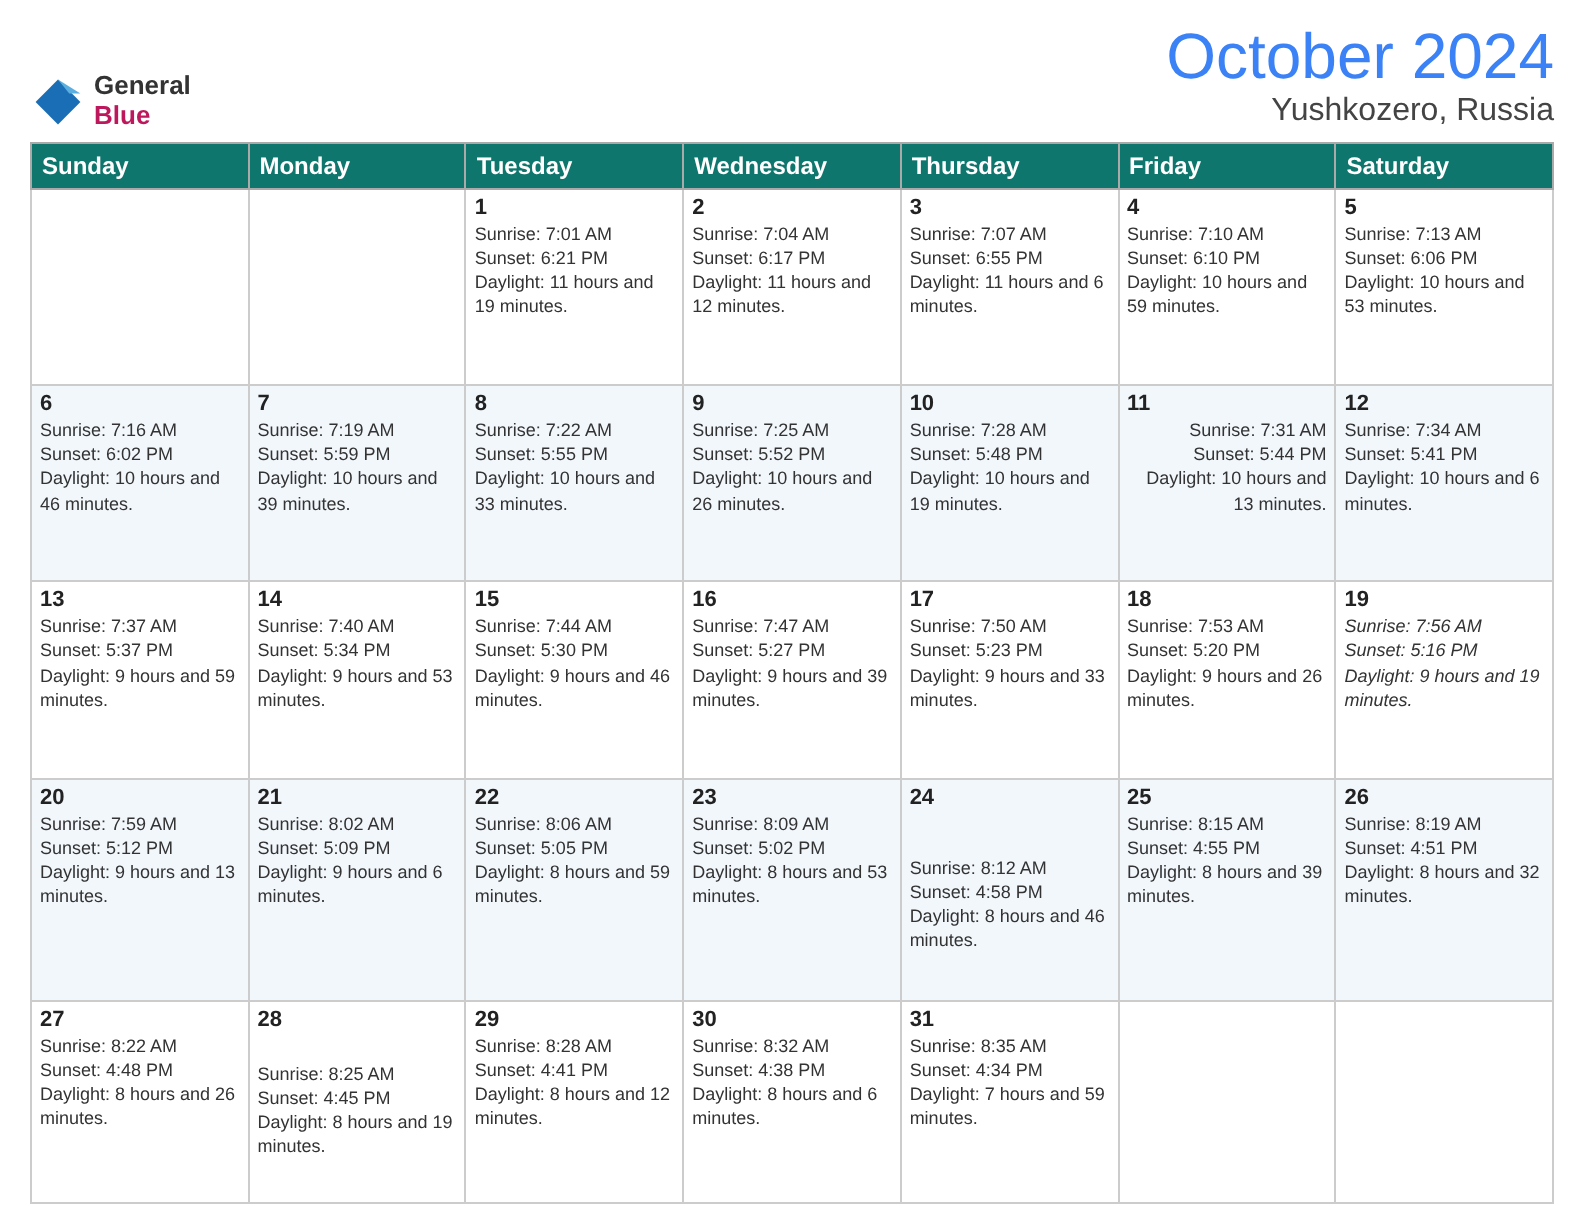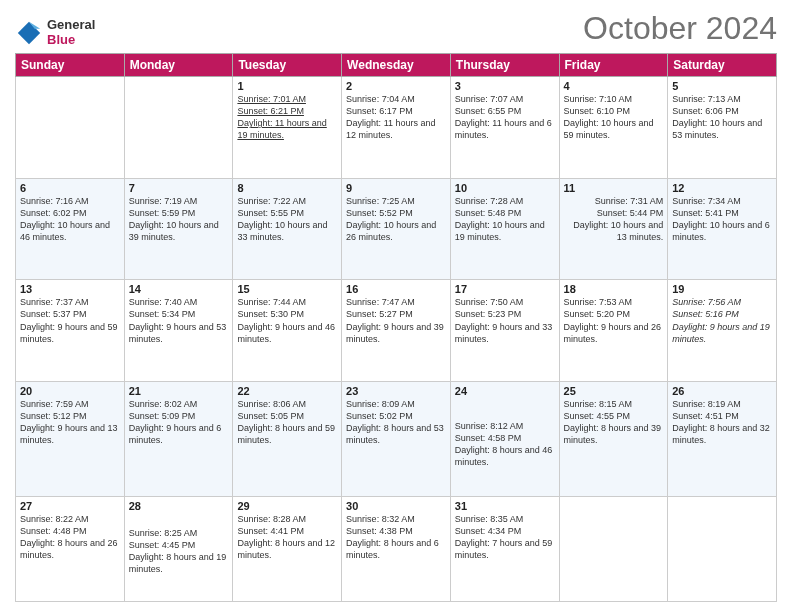--- a/index.html
+++ b/index.html
@@ -41,21 +41,21 @@
       width: 28px;
       height: 28px;
       margin-right: 4px;
     }
     .title-block {
       text-align: right;
     }
     .month-title {
       font-size: 32px;
       font-weight: normal;
-      color: #737373;
+      color: #3b82f6;
     }
     .location-title {
       font-size: 16px;
       color: #444;
     }
     .calendar-table {
       width: 100%;
       border-collapse: collapse;
       flex: 1;
       table-layout: fixed;
@@ -86,39 +86,40 @@
     .cell-info {
       font-size: 9px;
       line-height: 1.35;
       color: #333;
     }
     .empty-cell {
       background: #f9f9f9;
     }
     tr:nth-child(odd) td { background-color: #ffffff; }
     tr:nth-child(even) td { background-color: #f2f7fc; }
-    .row-header th { background-color: #be185d; }
+    .row-header th { background-color: #0f766e; }
   </style>
 </head>
 <body>
 
 <div class="page">
   <div class="header">
     <div class="logo">
       <svg class="logo-icon" viewBox="0 0 40 40">
         <polygon points="20,4 36,20 20,36 4,20" fill="#1a6eb5"></polygon>
         <polygon points="20,4 36,14 28,14" fill="#5baee0"></polygon>
       </svg>
       <div class="logo-text">
         <span class="logo-general">General</span>
         <span class="logo-blue">Blue</span>
       </div>
     </div>
     <div class="title-block">
       <div class="month-title">October 2024</div>
+      <div class="location-title">Yushkozero, Russia</div>
     </div>
   </div>
 
   <table class="calendar-table">
     <thead>
       <tr class="row-header">
         <th>Sunday</th>
         <th>Monday</th>
         <th>Tuesday</th>
         <th>Wednesday</th>
@@ -126,21 +127,21 @@
         <th>Friday</th>
         <th>Saturday</th>
       </tr>
     </thead>
     <tbody id="calendar-body">
     <tr>
           <td class="empty-cell"></td>
           <td class="empty-cell"></td>
           <td>
             <span class="day-num">1</span>
-            <div class="cell-info" style="white-space: pre-line; text-decoration: underline;">Sunrise: 7:01 AM
+            <div class="cell-info" style="white-space: pre-line;">Sunrise: 7:01 AM
 Sunset: 6:21 PM
 Daylight: 11 hours and 19 minutes.</div>
           </td>
           <td>
             <span class="day-num">2</span>
             <div class="cell-info" style="white-space: pre-line;">Sunrise: 7:04 AM
 Sunset: 6:17 PM
 Daylight: 11 hours and 12 minutes.</div>
           </td>
           <td>

